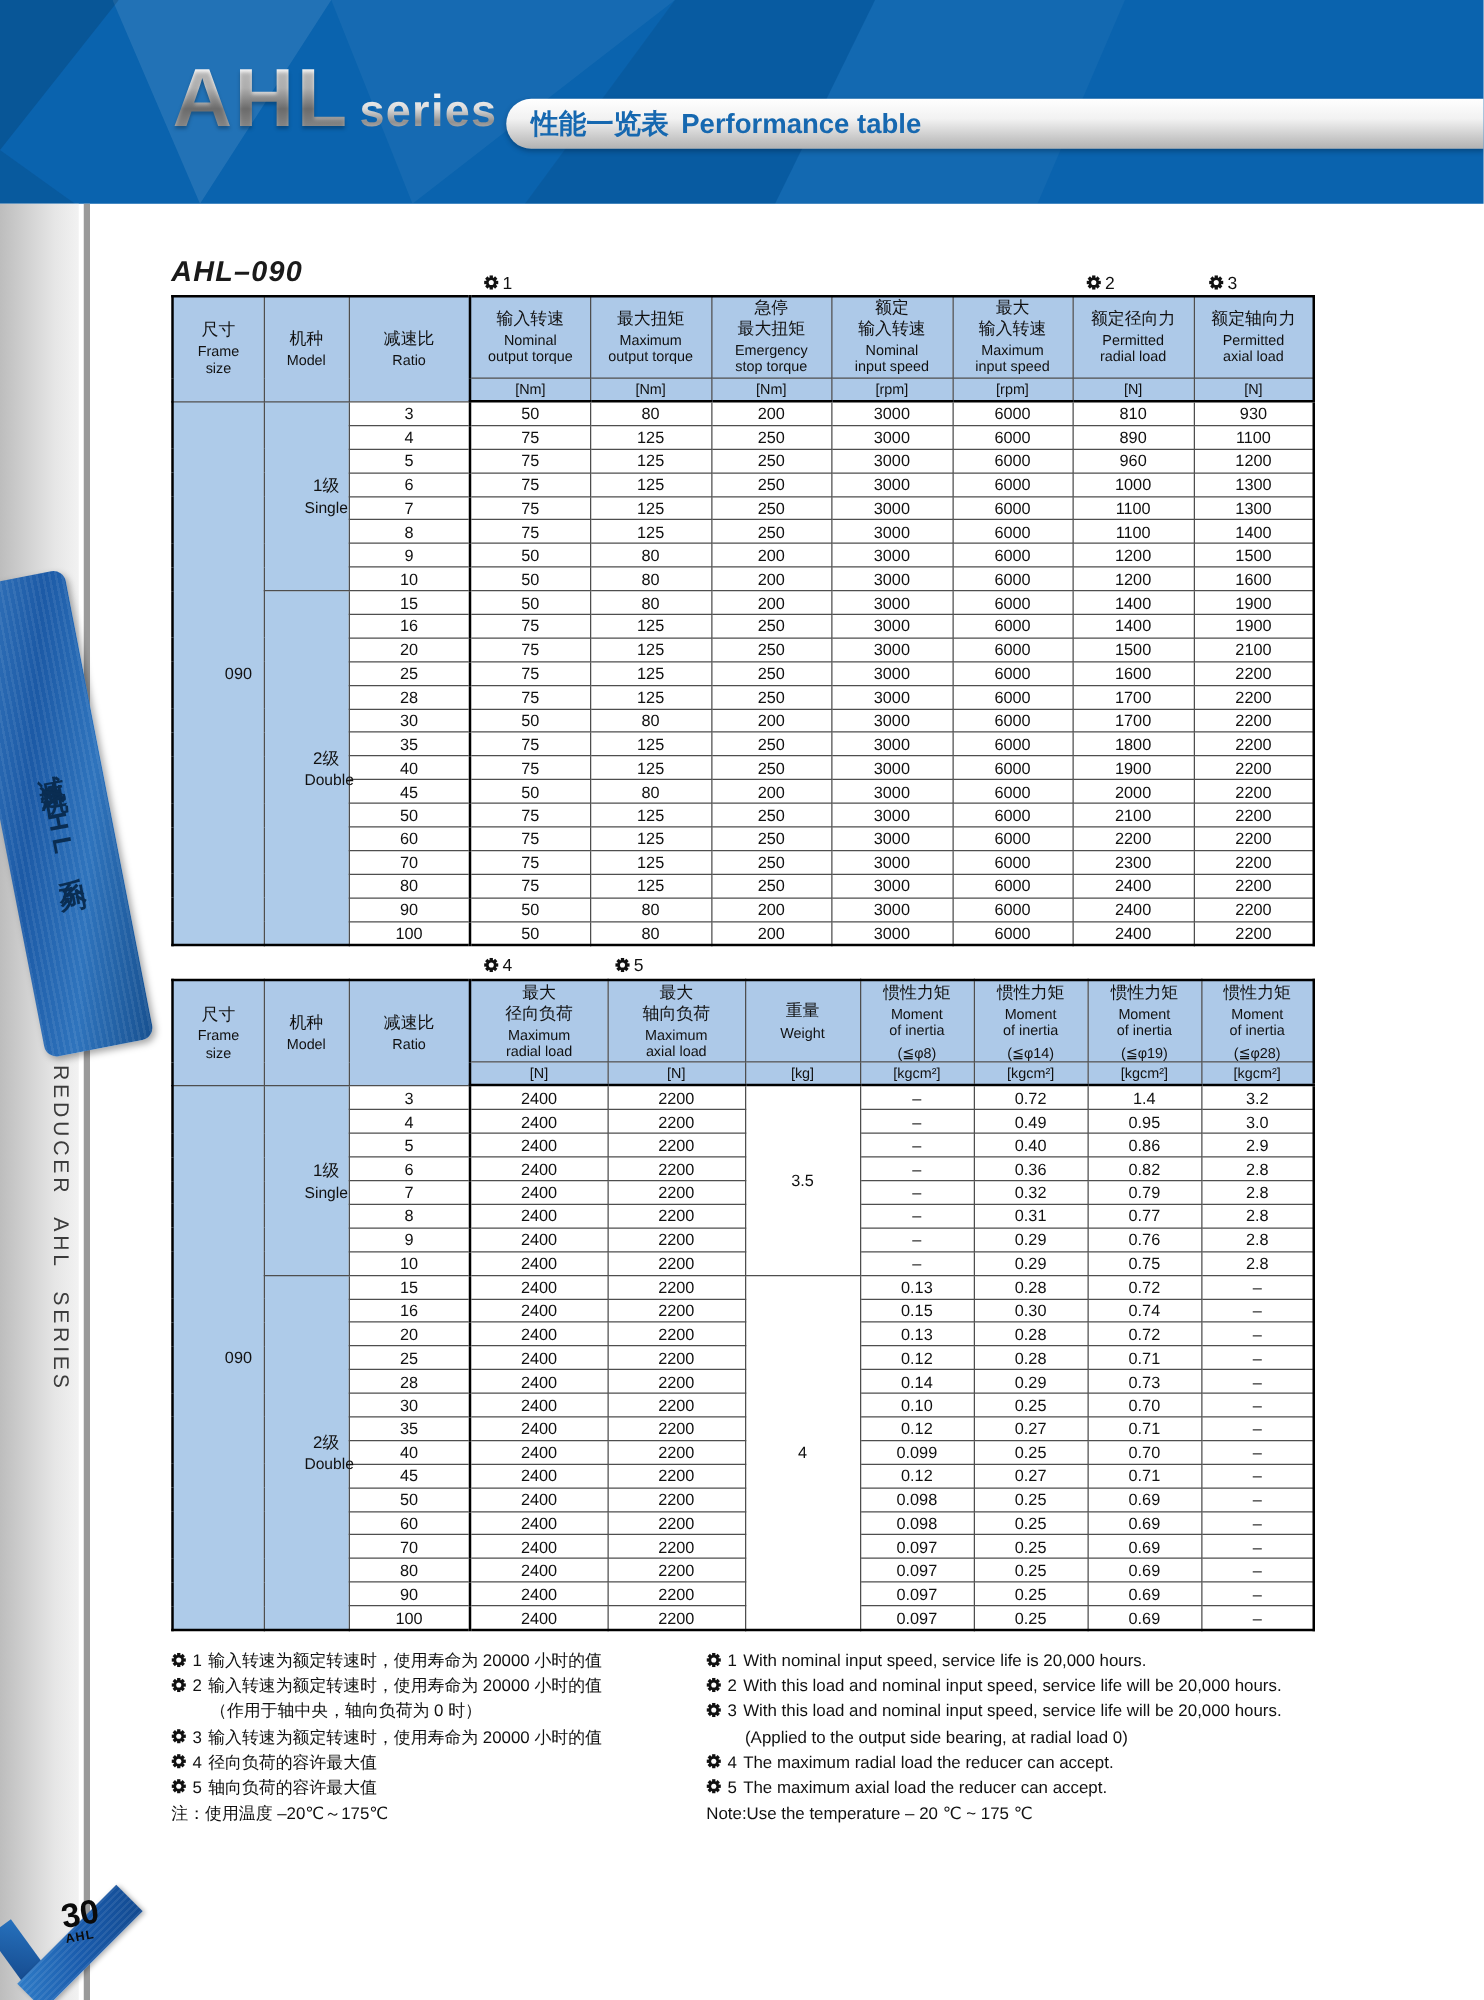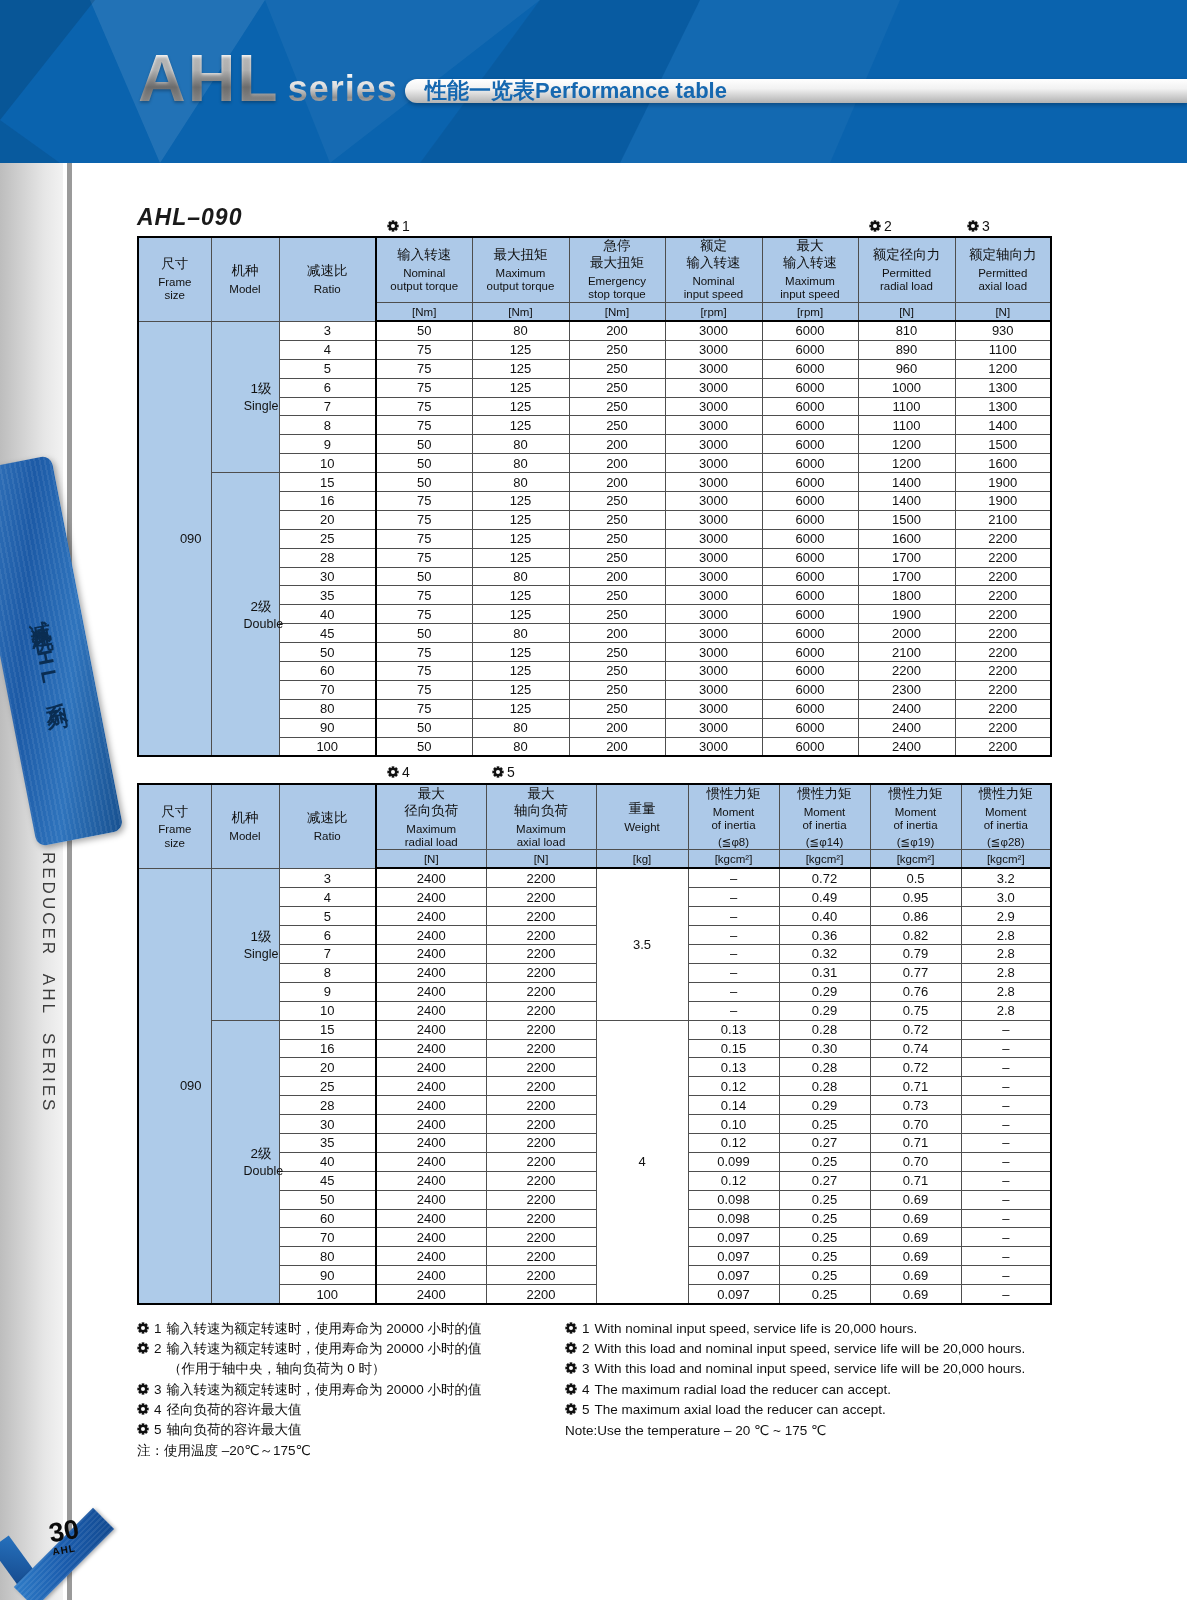--- a/index.html
+++ b/index.html
@@ -22,25 +22,25 @@
     background:linear-gradient(180deg,#ffffff 5%,#e8e8e8 40%,#8f8f8f 62%,#d6d6d6 100%);
     -webkit-background-clip:text;background-clip:text;color:transparent;
     text-shadow:0 2px 3px rgba(0,0,0,.25);
   }
   .brand-sub{
     font-size:36px;font-weight:bold;letter-spacing:1px;
     background:linear-gradient(180deg,#ffffff 5%,#dcdcdc 45%,#8f8f8f 70%,#cfcfcf 100%);
     -webkit-background-clip:text;background-clip:text;color:transparent;
   }
   .pill{
-    position:absolute;left:405px;top:79px;right:0;height:24px;z-index:2;
+    position:absolute;left:405px;top:79px;right:0;height:40px;z-index:2;
     border-radius:22px 0 0 22px;
     background:linear-gradient(180deg,#ffffff 0%,#f2f2f2 40%,#c2c2c2 85%,#b2b2b2 100%);
     box-shadow:0 2px 4px rgba(0,20,40,.35);
-    display:flex;align-items:center;padding-left:20px;
+    display:flex;align-items:center;padding-left:20px;gap:10px;
   }
   .pill-cn{font-size:22px;font-weight:bold;color:#1668b0;}
   .pill-en{font-size:22px;font-weight:bold;color:#1668b0;}
   
   .rail{position:absolute;left:0;top:163px;width:63px;height:1437px;
     background:linear-gradient(to right,#bdbdbd,#e6e6e6 70%,#f2f2f2);}
   .rail-line{position:absolute;left:67px;top:163px;width:5px;height:1437px;background:#9a9a9a;}
   .side-tab{
     position:absolute;left:0px;top:460px;width:88px;height:382px;z-index:4;
     border-radius:10px;transform:rotate(-11deg);transform-origin:50% 50%;
@@ -648,21 +648,21 @@
           <td rowspan="8" class="model">
             <div class="mdl-cn">1级</div>
             <div class="mdl-en">Single</div>
           </td>
           <td class="ratio">3</td>
           <td class="bL2">2400</td>
           <td>2200</td>
           <td rowspan="8" class="wt">3.5</td>
           <td>–</td>
           <td>0.72</td>
-          <td>0.5</td>
+          <td>1.4</td>
           <td>3.2</td>
         </tr>
         <tr>
           <td class="ratio">4</td>
           <td class="bL2">2400</td>
           <td>2200</td>
           <td>–</td>
           <td>0.49</td>
           <td>0.95</td>
           <td>3.0</td>
@@ -1023,20 +1023,21 @@
                 <rect x="-2.2" y="-9.4" width="4.4" height="4.4" transform="rotate(225)"></rect>
                 <rect x="-2.2" y="-9.4" width="4.4" height="4.4" transform="rotate(270)"></rect>
                 <rect x="-2.2" y="-9.4" width="4.4" height="4.4" transform="rotate(315)"></rect>
               </g>
               <circle r="3.4" fill="#fff"></circle>
             </svg>
           </span>
           <span class="fn-num">3</span>
           <span>With this load and nominal input speed, service life will be 20,000 hours.</span>
         </div>
+        <div class="fn-sub">(Applied to the output side bearing, at radial load 0)</div>
         <div class="fn-line">
           <span class="gear">
             <svg viewBox="-10 -10 20 20" width="12" height="12">
               <g fill="#111">
                 <circle r="7"></circle>
                 <rect x="-2.2" y="-9.4" width="4.4" height="4.4" transform="rotate(0)"></rect>
                 <rect x="-2.2" y="-9.4" width="4.4" height="4.4" transform="rotate(45)"></rect>
                 <rect x="-2.2" y="-9.4" width="4.4" height="4.4" transform="rotate(90)"></rect>
                 <rect x="-2.2" y="-9.4" width="4.4" height="4.4" transform="rotate(135)"></rect>
                 <rect x="-2.2" y="-9.4" width="4.4" height="4.4" transform="rotate(180)"></rect>

